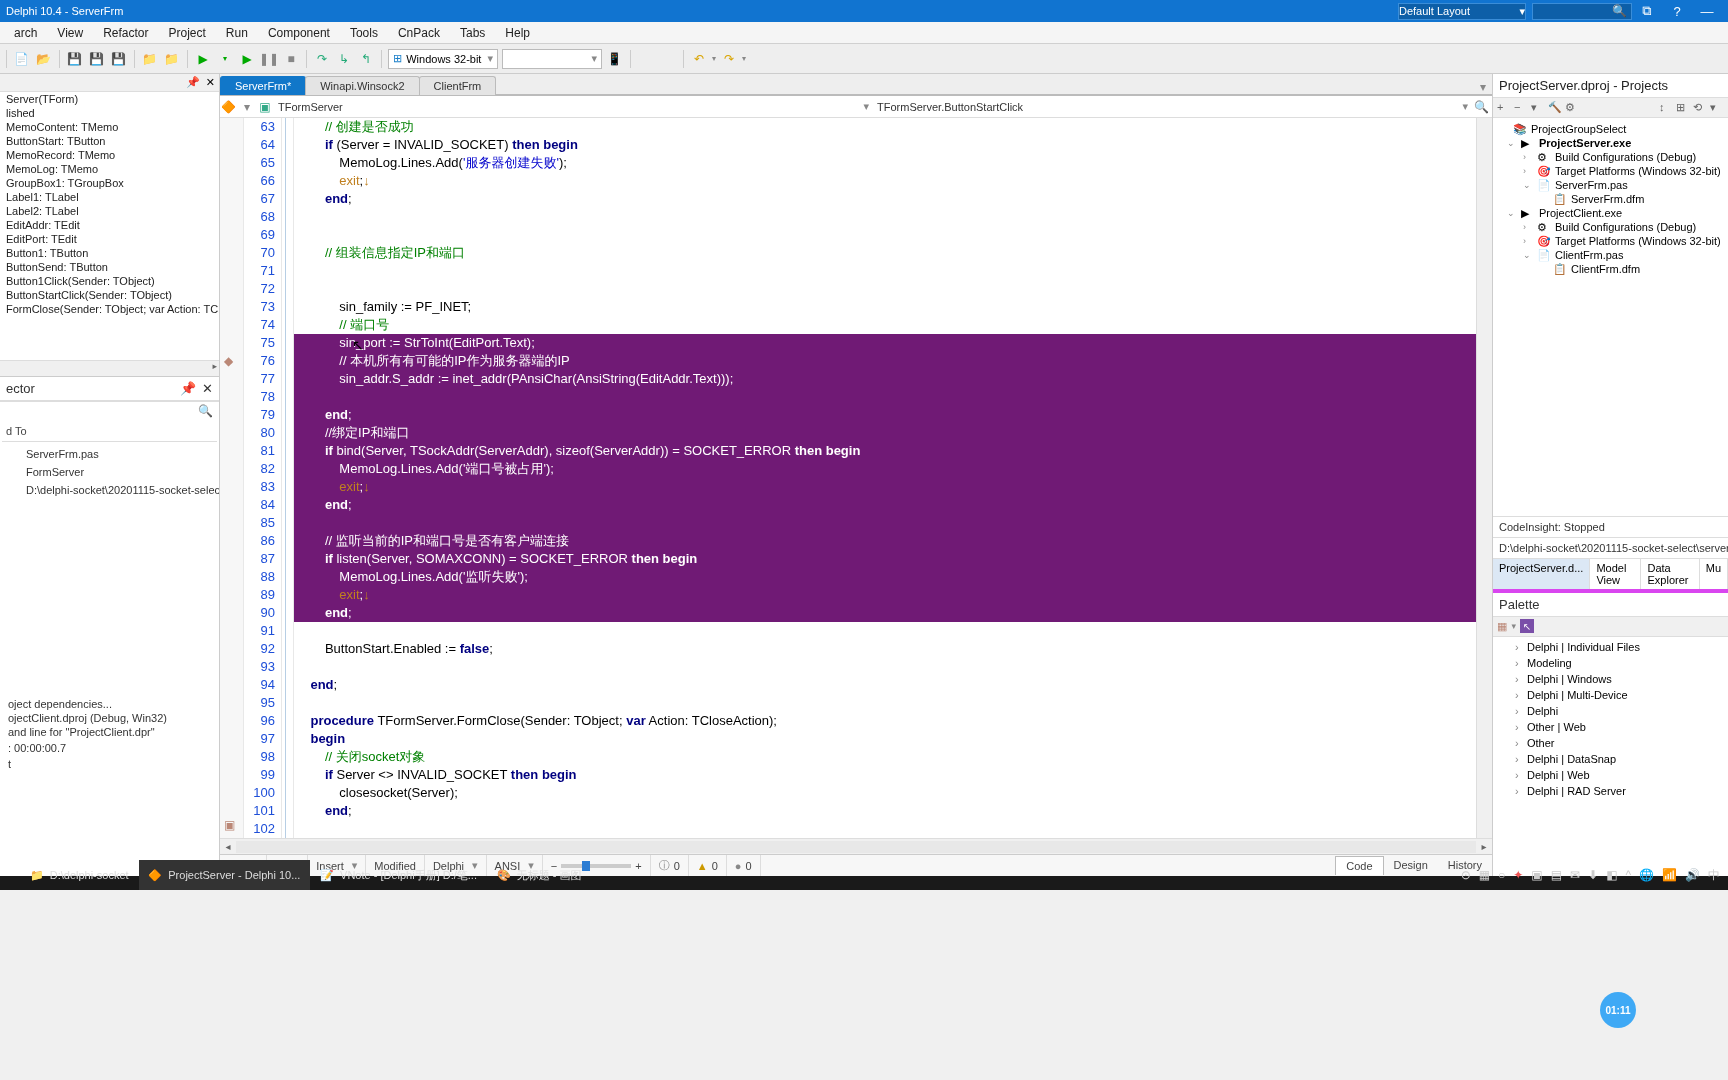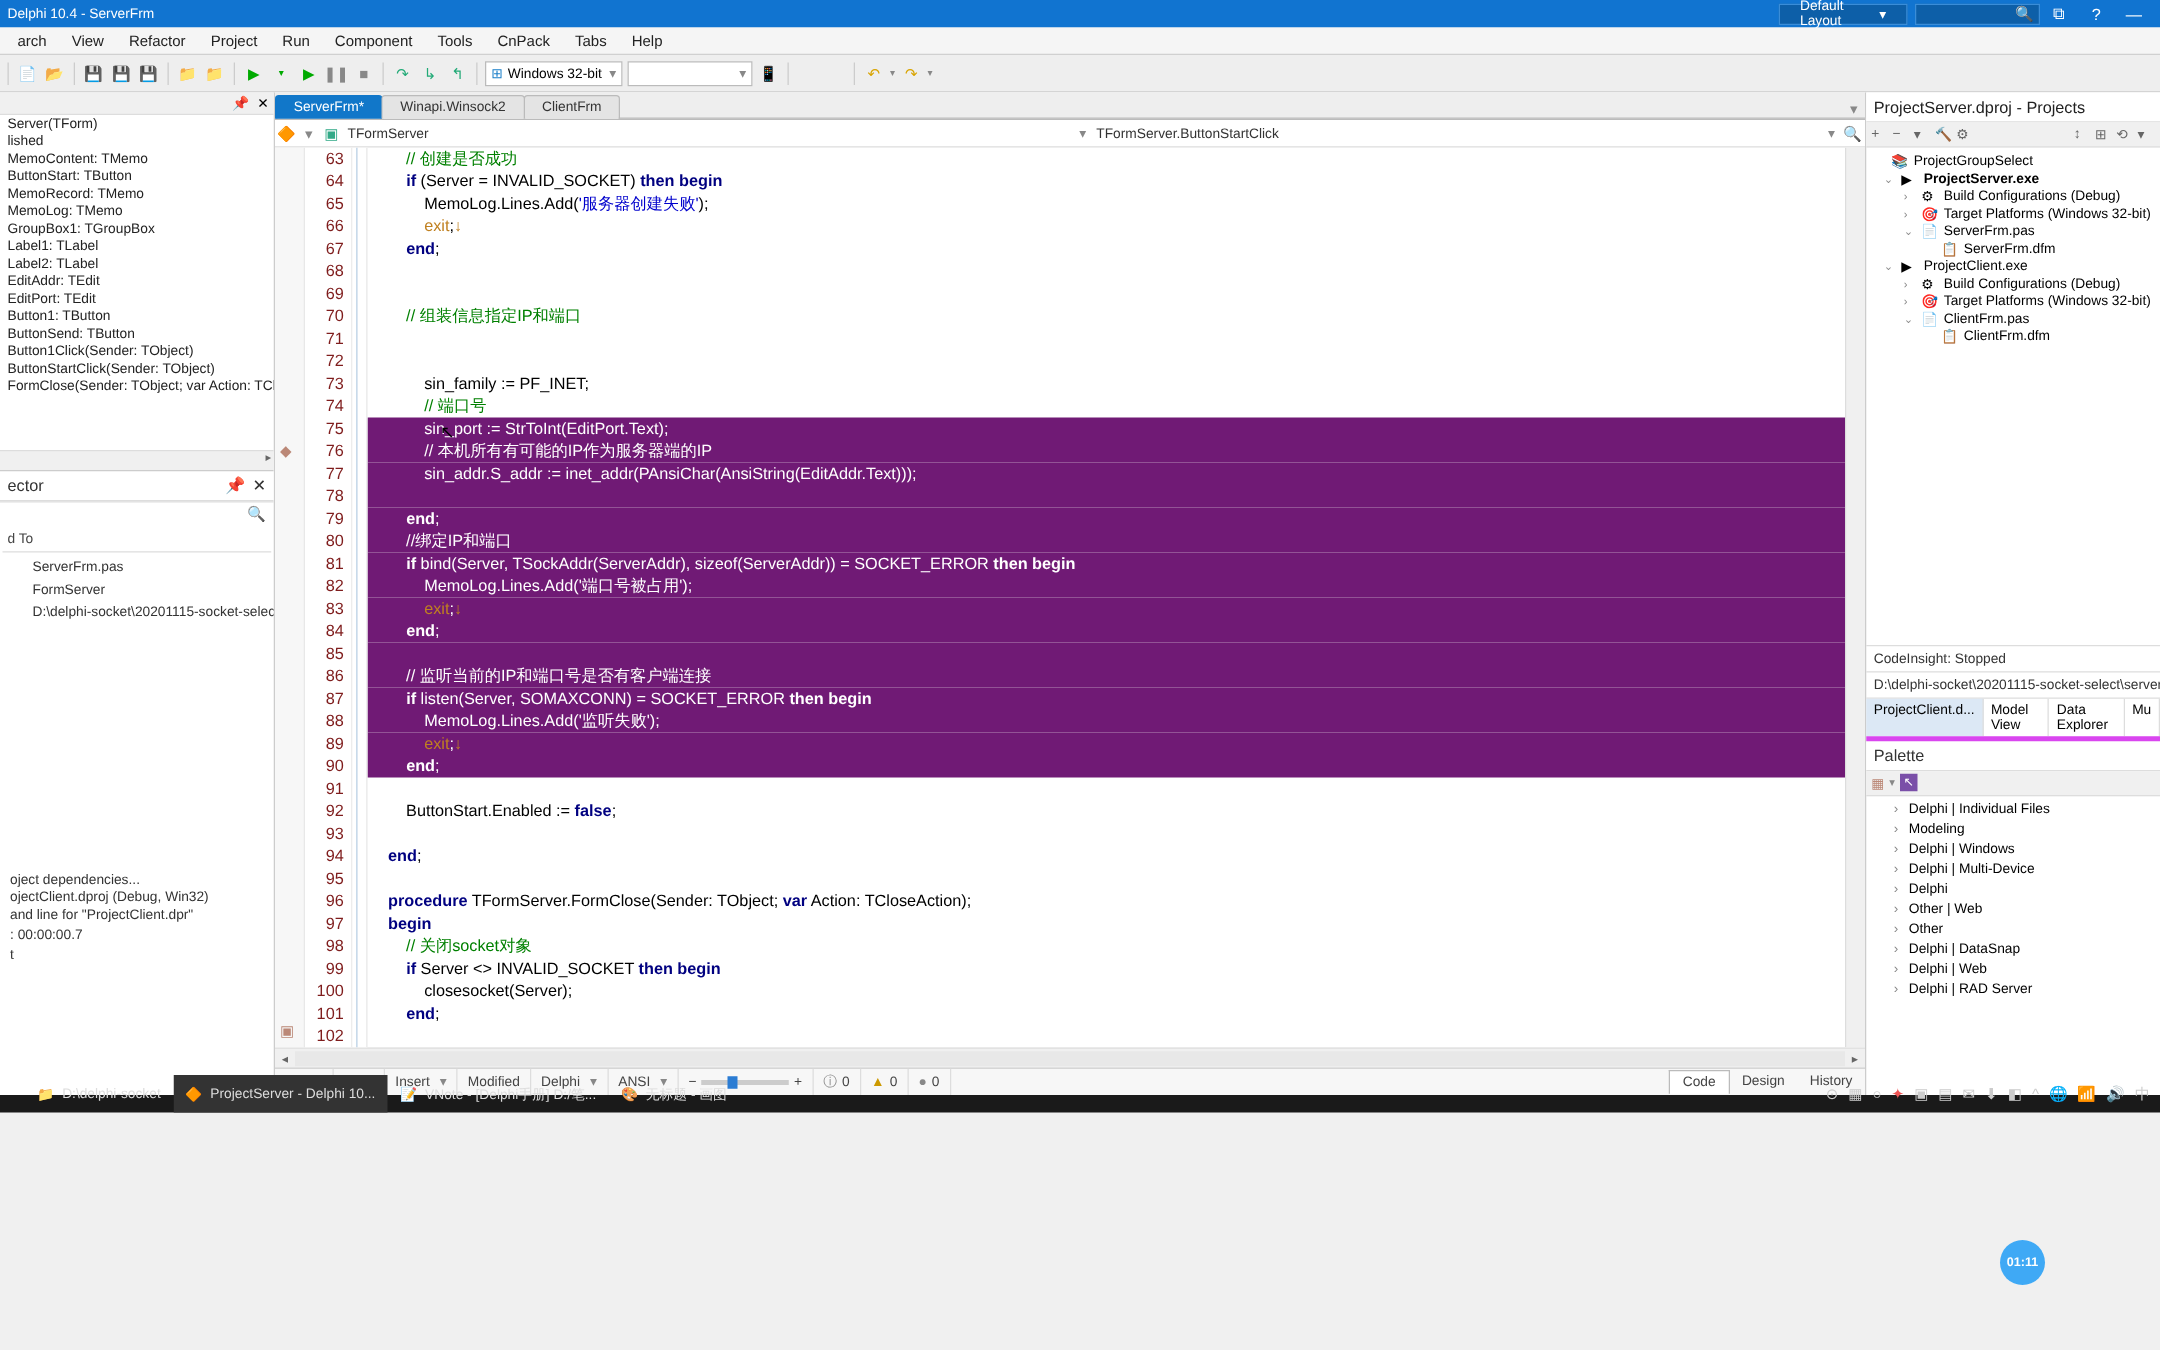--- a/index.html
+++ b/index.html
@@ -2,21 +2,21 @@
 <html><head>
 <meta charset="utf-8">
 <style>
 * { box-sizing: border-box; margin: 0; padding: 0; font-family: "Segoe UI", Tahoma, sans-serif; }
 body { width: 1728px; height: 1080px; background: #f0f0f0; overflow: hidden; font-size: 12px; }
 
 
 .title-bar { height: 22px; background: #1174d0; color: #fff; display: flex; align-items: center; padding: 0 6px; }
 .title-bar .title { font-size: 11px; }
 .title-bar .spacer { flex: 1; }
-.title-bar .layout-combo { background: #0d5fa8; border: 1px solid #3a8dd8; color: #fff; height: 17px; width: 103px; font-size: 11px; padding: 0 16px; display: flex; align-items: center; justify-content: space-between; gap: 20px; }
+.title-bar .layout-combo { background: #0d5fa8; border: 1px solid #3a8dd8; color: #fff; height: 17px; width: 128px; font-size: 11px; padding: 0 0; display: flex; align-items: center; justify-content: space-between; gap: 20px; }
 .title-bar .search-box { background: #0d5fa8; border: 1px solid #3a8dd8; width: 100px; height: 17px; margin-left: 6px; display: flex; align-items: center; justify-content: flex-end; padding-right: 4px; }
 .title-bar .win-btn { width: 30px; text-align: center; font-size: 13px; cursor: pointer; }
 
 
 .menu-bar { height: 22px; background: #f5f5f5; display: flex; align-items: center; padding: 0 4px; border-bottom: 1px solid #d0d0d0; }
 .menu-bar .mi { padding: 2px 10px; font-size: 12px; color: #222; cursor: pointer; }
 
 
 .toolbar { height: 30px; background: #eeeeee; border-bottom: 1px solid #ccc; display: flex; align-items: center; padding: 0 4px; gap: 4px; }
 .toolbar .tb { width: 18px; height: 18px; display: inline-flex; align-items: center; justify-content: center; color: #555; cursor: pointer; }
@@ -48,21 +48,21 @@
 .tab-row .tabs-end { flex: 1; border-bottom: 1px solid #bbb; display: flex; justify-content: flex-end; padding-right: 6px; }
 
 .nav-row { height: 22px; display: flex; align-items: center; border-bottom: 1px solid #ddd; }
 .nav-row .nav-icon { width: 18px; text-align: center; color: #666; }
 .nav-row .nav-combo { flex: 1; border: none; font-size: 11px; color: #333; padding: 2px 4px; display: flex; align-items: center; text-align: center; }
 .nav-row .nav-combo .chev { margin-left: auto; color: #888; }
 .nav-row .search-ic { width: 20px; text-align: center; color: #666; cursor: pointer; }
 
 .code-wrap { flex: 1; display: flex; overflow: hidden; font-family: Consolas, "Courier New", monospace; font-size: 13px; line-height: 18px; position: relative; }
 .left-gutter-icons { width: 24px; background: #f7f7f7; border-right: 1px solid #e8e8e8; position: relative; }
-.gutter { width: 38px; background: #fff; color: #7f1d1d; text-align: right; padding-right: 6px; border-right: 1px solid #e8e8e8; user-select: none; }
+.gutter { width: 38px; background: #fff; color: #1d4ed8; text-align: right; padding-right: 6px; border-right: 1px solid #e8e8e8; user-select: none; }
 .gutter .ln { height: 18px; }
 .fold-strip { width: 12px; background: #fff; border-right: 1px solid #e8e8e8; position: relative; }
 .fold-strip::after { content:''; position:absolute; left:3px; top:0; bottom:0; width:1px; background:#b7cee4; }
 .code-lines { flex: 1; position: relative; overflow: hidden; }
 .code-lines .line { height: 18px; white-space: pre; color: #000; padding-left: 2px; }
 .code-lines .sel { background: #701a75; color: #fff; }
 .code-lines .sel .kw, .code-lines .sel .cm, .code-lines .sel .str, .code-lines .sel .fn { color: #fff !important; }
 .kw { color: #000080; font-weight: bold; }
 .cm { color: #008000; }
 .str { color: #0000cc; }
@@ -478,21 +478,21 @@
         <div class="node d3">
           <span class="exp"></span>
           <span class="ic">📋</span>
           <span>ClientFrm.dfm</span>
         </div>
       </div>
     <div style="flex:1"></div>
     <div class="rp-info">CodeInsight: Stopped</div>
     <div class="rp-info" style="white-space:nowrap;overflow:hidden">D:\delphi-socket\20201115-socket-select\server\Server</div>
     <div class="rp-tabs" id="rp-tabs">
-        <div class="t act">ProjectClient.d...</div>
+        <div class="t act">ProjectServer.d...</div>
         <div class="t">Model View</div>
         <div class="t">Data Explorer</div>
         <div class="t">Mu</div>
       </div>
 
     <div class="palette-title">Palette</div>
     <div class="palette-toolbar">
       <span style="color:#b87;font-size:11px">▦</span>
       <span style="color:#888;font-size:9px">▾</span>
       <span style="background:#7a4fa8;color:#fff;width:14px;height:14px;display:inline-flex;align-items:center;justify-content:center;font-size:10px">↖</span>

